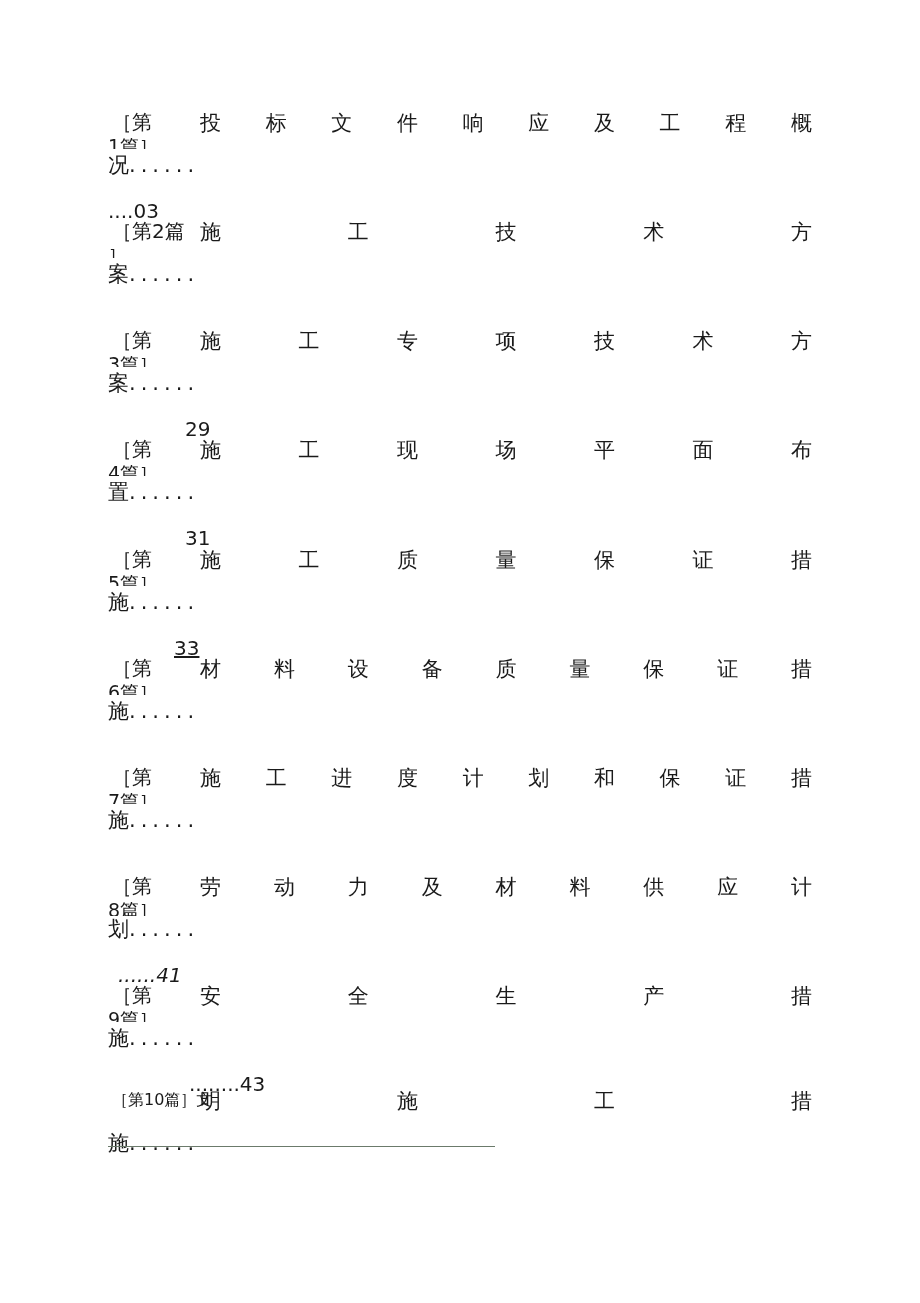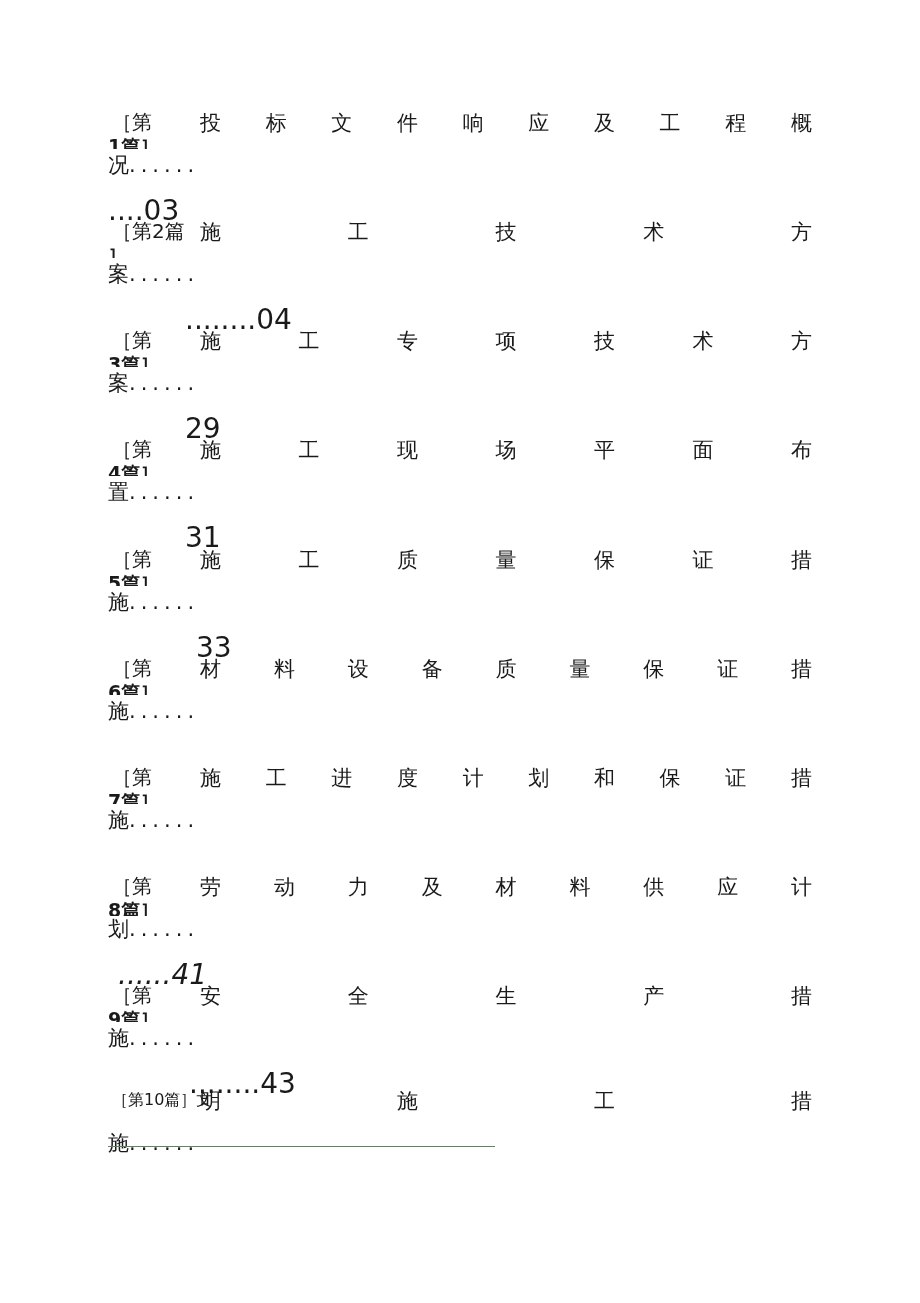--- a/index.html
+++ b/index.html
@@ -47,21 +47,20 @@
   
   .marker-clip {
     position: absolute;
     left: 108px;
     top: 30px;
     height: 14px;
     overflow: hidden;
     font-size: 19px;
     line-height: 22px;
     white-space: nowrap;
-    font-weight: bold;
   }
   .marker-clip.deep {
     height: 17px;
   }
   
   .marker-full {
     position: absolute;
     left: 112px;
     top: 6px;
     font-size: 16px;
@@ -100,21 +99,21 @@
   }
   
   .line-page {
     position: relative;
     height: 46px;
     width: 920px;
   }
   .page-ref {
     position: absolute;
     top: 6px;
-    font-size: 28px;
+    font-size: 20px;
     line-height: 24px;
     white-space: nowrap;
   }
   .page-ref .dots {
     letter-spacing: 0px;
   }
   
   .bottom-rule {
     position: absolute;
     left: 108px;
@@ -161,23 +160,20 @@
             <span>施</span>
             <span>工</span>
             <span>技</span>
             <span>术</span>
             <span>方</span>
           </div>
         </div>
         <div class="line-tail">
           <span class="tail-text"><span>案</span><span class="tail-dots">......</span></span>
         </div>
-        <div class="line-page">
-          <span class="page-ref" style="left: 185px;"><span class="dots">........</span><span>04</span></span>
-        </div>
       </div>
       <div class="entry" style="position: absolute; left: 0px; top: 323px; width: 920px;">
         <div class="line-main">
           <span class="marker-open">［第</span>
           <span class="marker-clip">3篇］</span>
           <div class="title-run" style="left: 200px; width: 612px;">
             <span>施</span>
             <span>工</span>
             <span>专</span>
             <span>项</span>
@@ -225,21 +221,21 @@
             <span>量</span>
             <span>保</span>
             <span>证</span>
             <span>措</span>
           </div>
         </div>
         <div class="line-tail">
           <span class="tail-text"><span>施</span><span class="tail-dots">......</span></span>
         </div>
         <div class="line-page">
-          <span class="page-ref" style="left: 196px;"><span class="dots"></span><span>33</span></span>
+          <span class="page-ref" style="left: 174px; text-decoration: underline;"><span class="dots"></span><span>33</span></span>
         </div>
       </div>
       <div class="entry" style="position: absolute; left: 0px; top: 651px; width: 920px;">
         <div class="line-main">
           <span class="marker-open">［第</span>
           <span class="marker-clip">6篇］</span>
           <div class="title-run" style="left: 200px; width: 612px;">
             <span>材</span>
             <span>料</span>
             <span>设</span>

